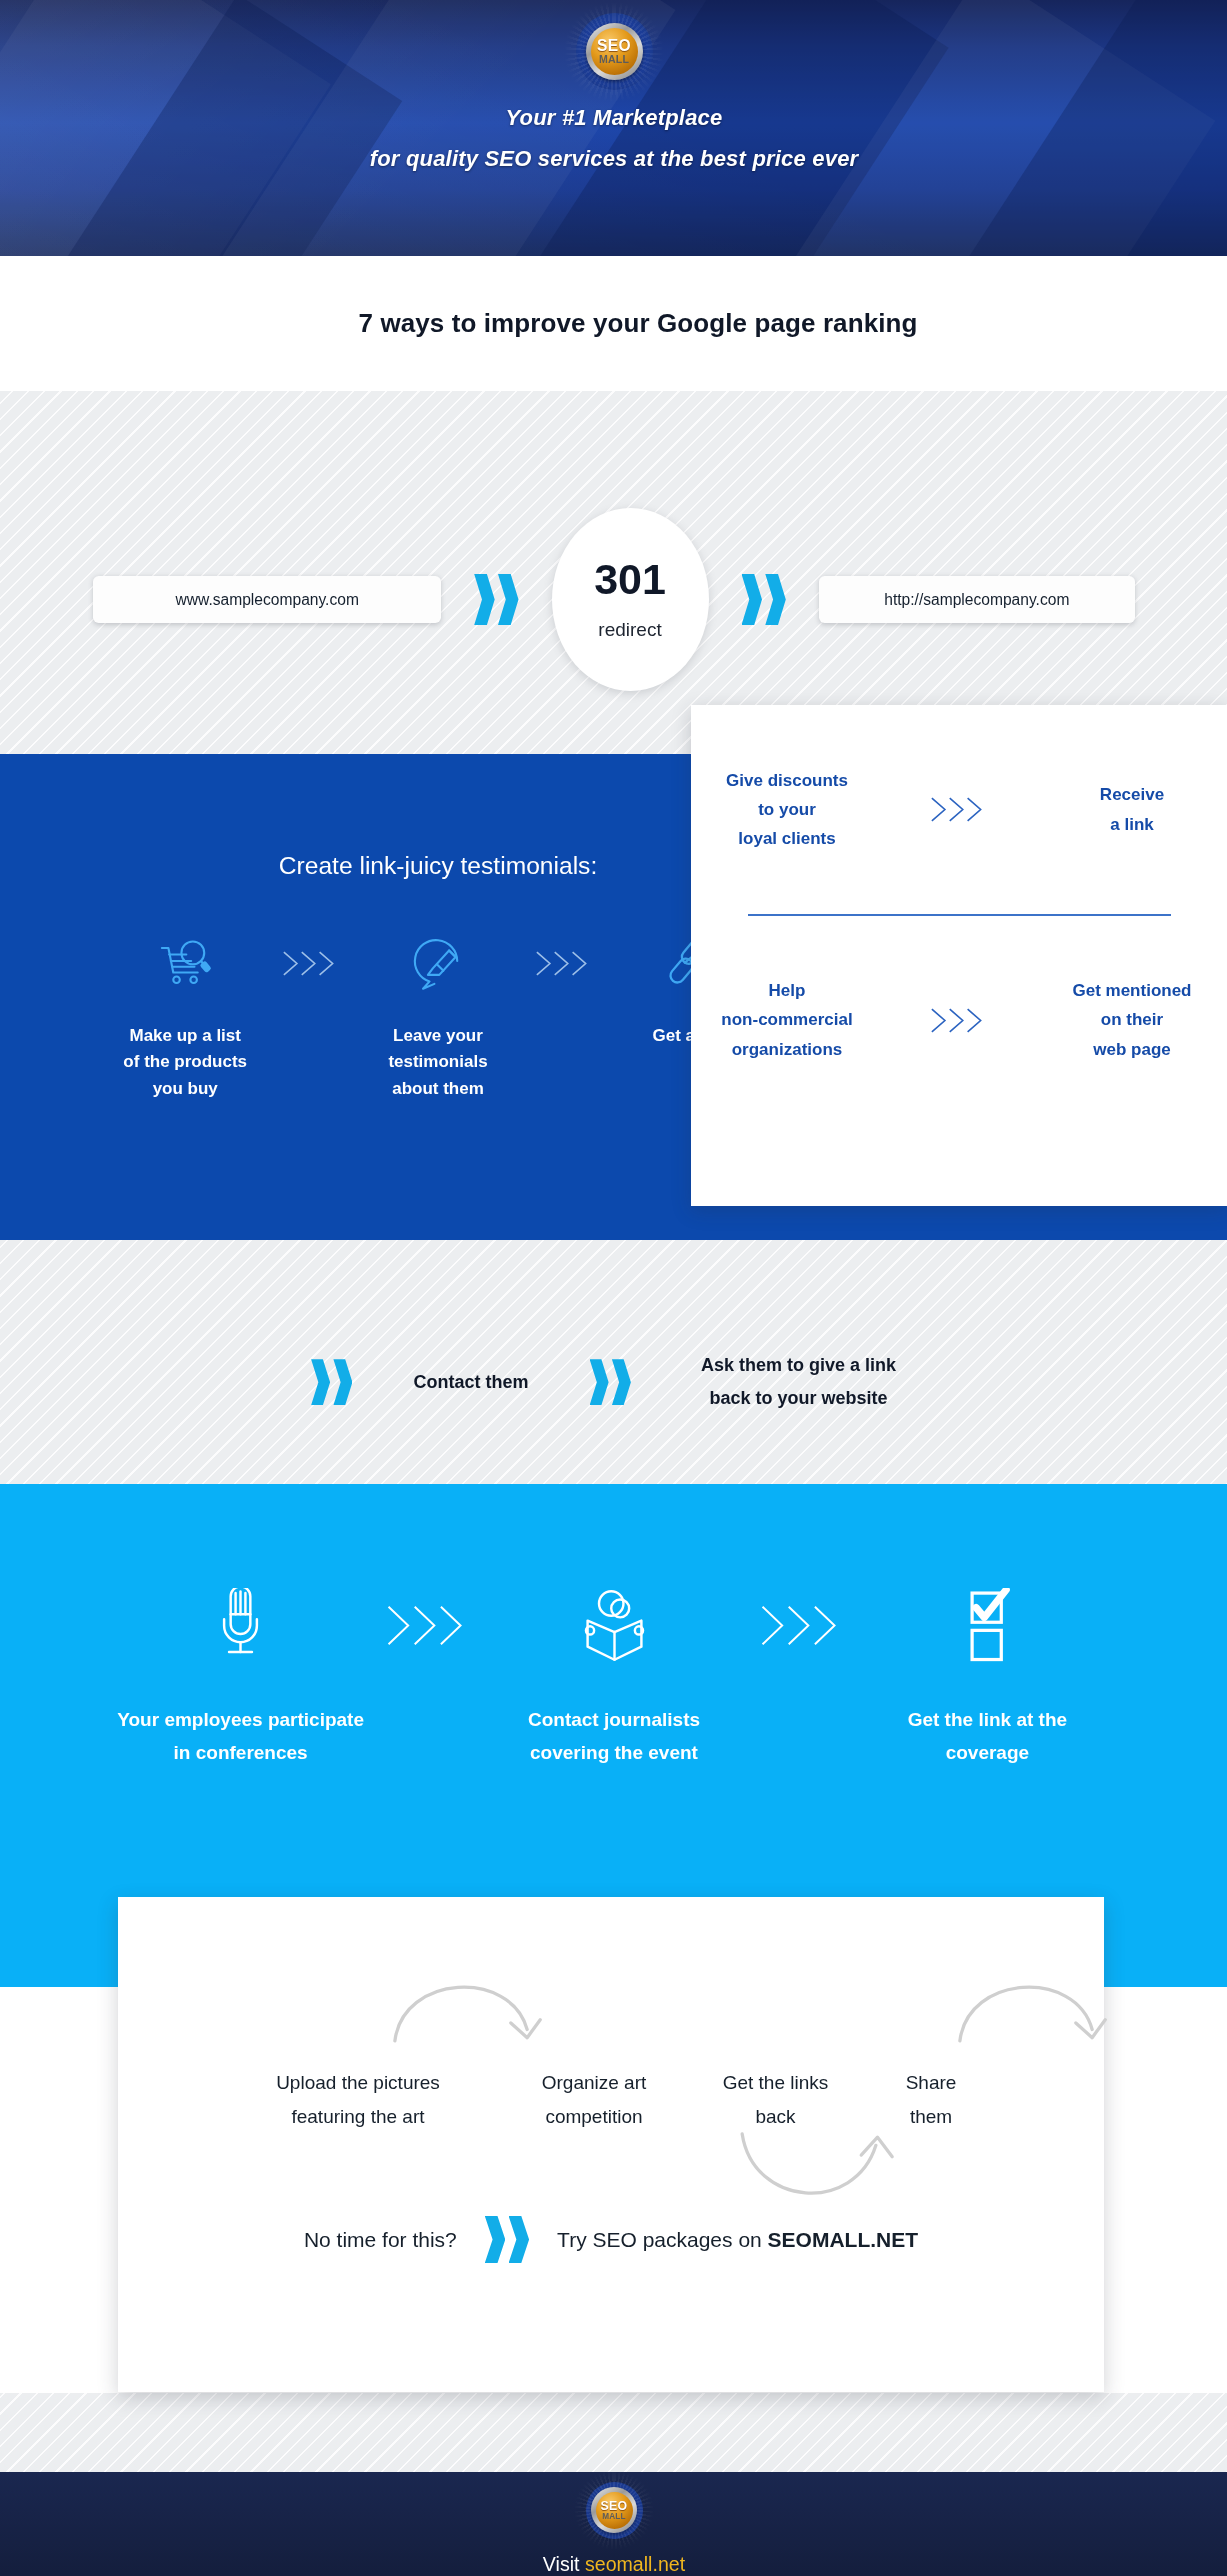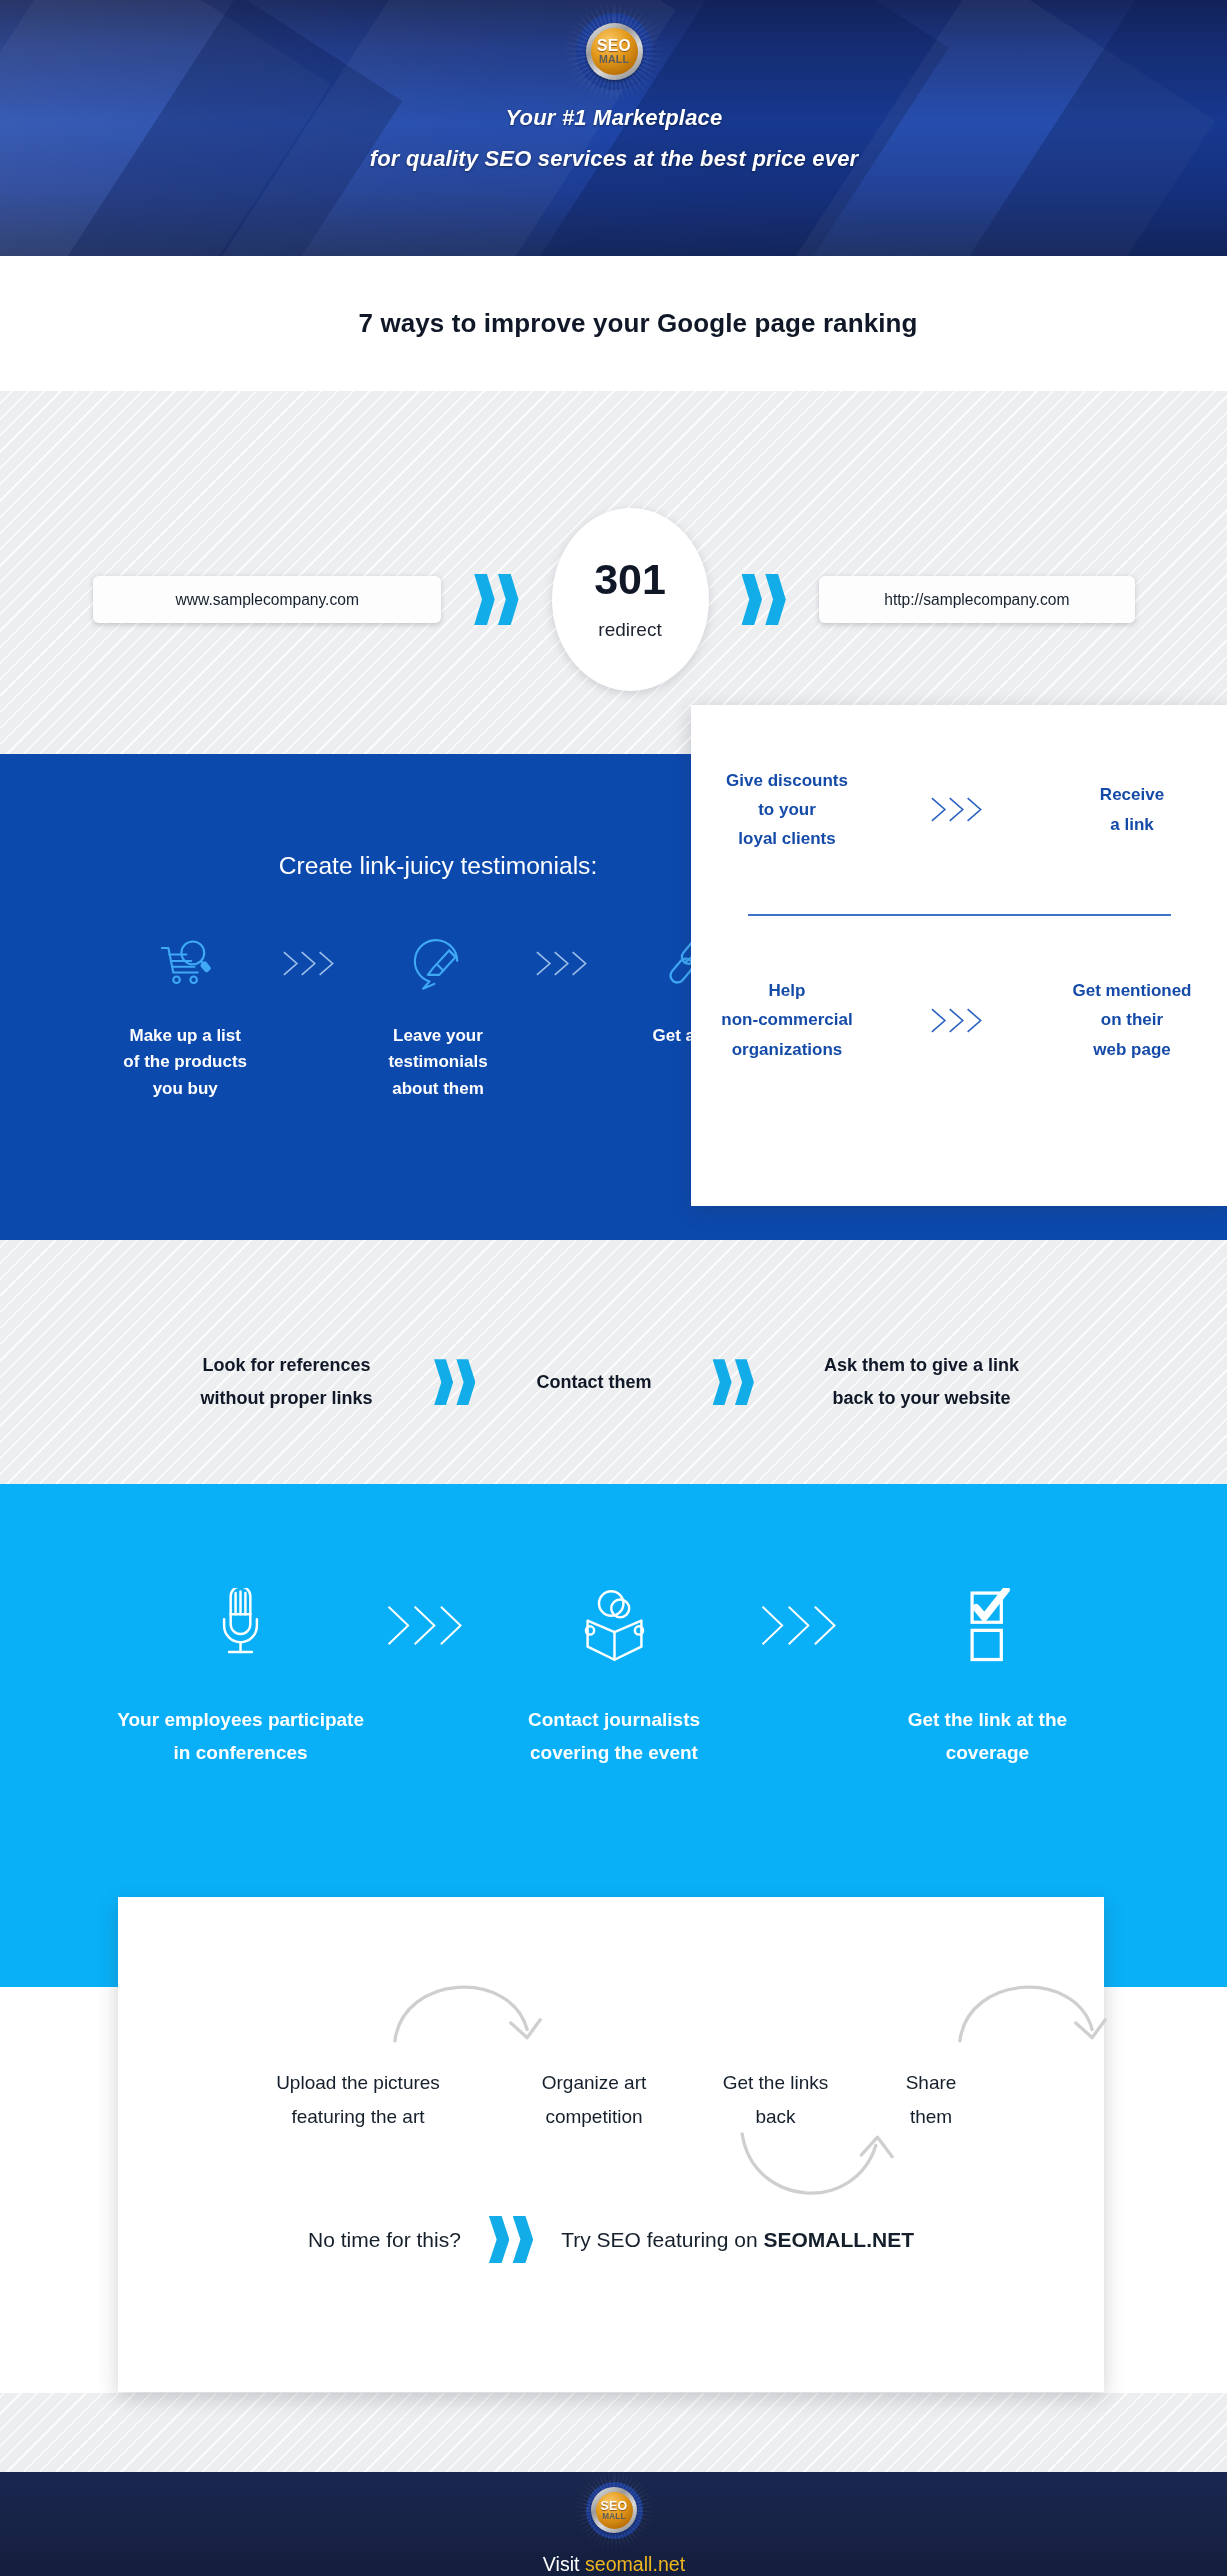--- a/index.html
+++ b/index.html
@@ -455,21 +455,20 @@
         </div>
         <div class="wc-col">
           <div class="t">Get mentioned<br>on their<br>web page</div>
         </div>
       </div>
     </div>
   </div>
 
   <div class="refs-band striped">
     <div class="refs-row">
-      <div class="txt w1">Look for references<br>without proper links</div>
       <div class="chev-blue sm">
           <span></span>
           <span></span>
         </div>
       <div class="txt w2">Contact them</div>
       <div class="chev-blue sm">
           <span></span>
           <span></span>
         </div>
       <div class="txt w3">Ask them to give a link<br>back to your website</div>
@@ -567,21 +566,21 @@
       </div>
     </div>
 
     <div class="cta-row">
       <div class="q">No time for this?</div>
       <div class="chev-blue cta">
           <span></span>
           <span></span>
         </div>
       <div class="a">
-        <span>Try SEO featuring on </span><b>SEOMALL.NET</b>
+        <span>Try SEO packages on </span><b>SEOMALL.NET</b>
       </div>
     </div>
   </div>
 
   <div class="footer">
     <div class="logo sm">
       <div class="rays"></div>
       <div class="ring">
         <div class="disc">
           <span class="seo">SEO</span>

